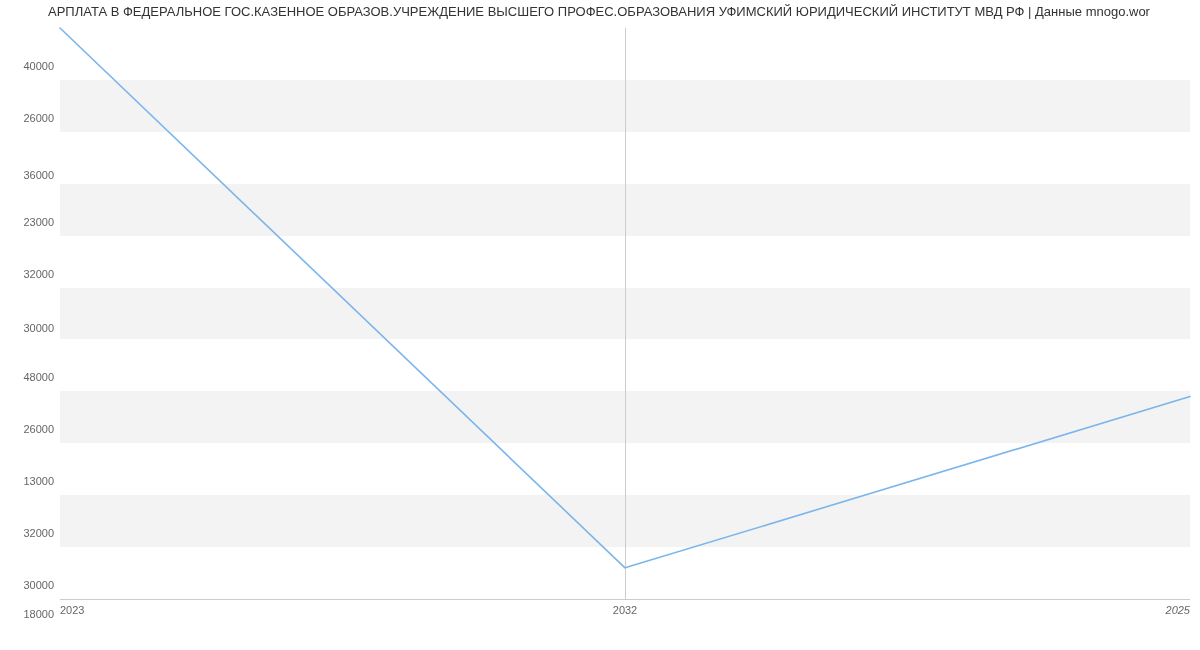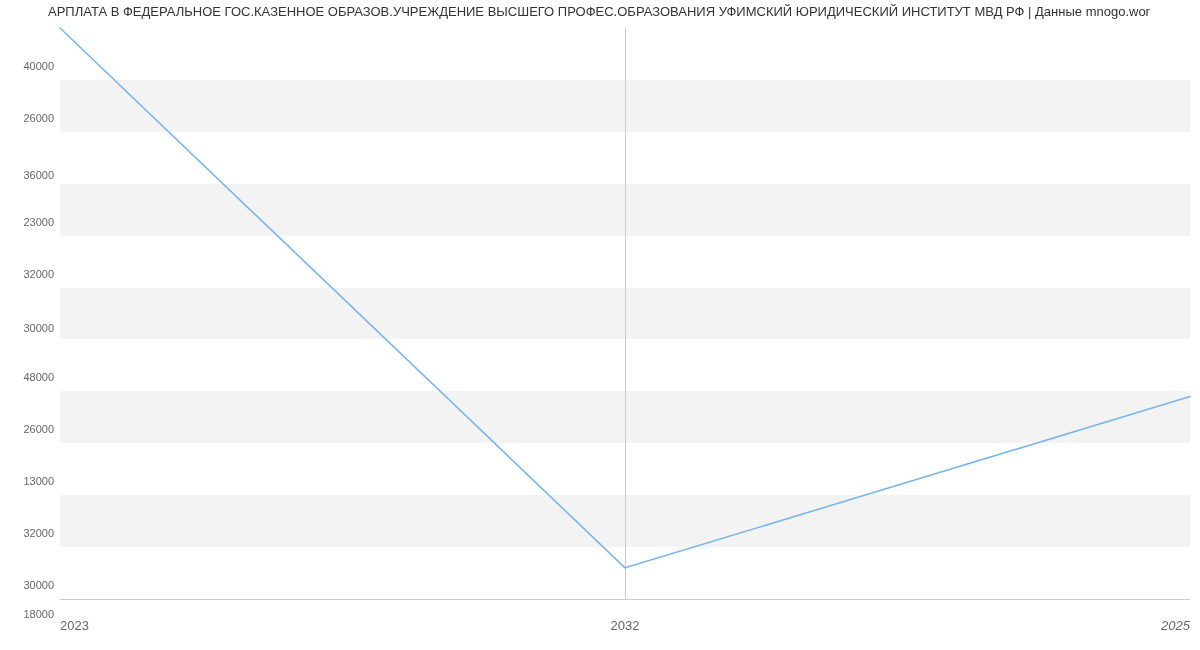--- a/index.html
+++ b/index.html
@@ -54,22 +54,22 @@
     right: 1146px;
     width: 50px;
     text-align: right;
     font-size: 11px;
     color: #666666;
     transform: translateY(-50%);
     margin-top: 38px;
   }
   .axis-label-x {
     position: absolute;
-    top: 618px;
-    font-size: 13px;
+    top: 604px;
+    font-size: 11px;
     color: #666666;
     transform: translateX(-50%);
   }
   svg.line-layer {
     position: absolute;
     left: 0;
     top: 0;
     width: 1130px;
     height: 571px;
     overflow: visible;

